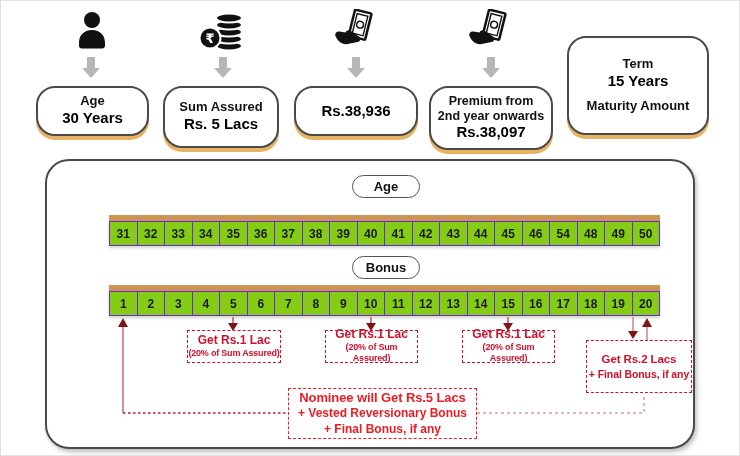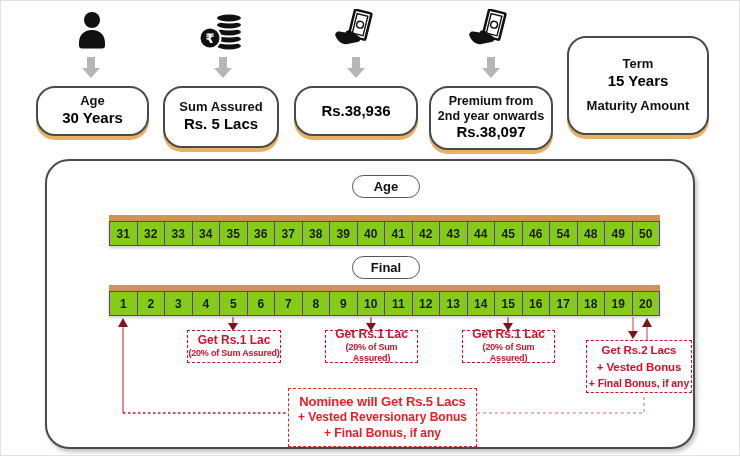--- a/index.html
+++ b/index.html
@@ -156,21 +156,21 @@
       <div class="cell">44</div>
       <div class="cell">45</div>
       <div class="cell">46</div>
       <div class="cell">54</div>
       <div class="cell">48</div>
       <div class="cell">49</div>
       <div class="cell">50</div>
     </div>
 
   <div class="pill" style="left:351px;top:255px">
-    <span>Final</span>
+    <span>Bonus</span>
   </div>
   <div class="tbar" style="left:108px;top:284px;width:551px"></div>
   <div class="cells" style="left:108px;top:290px;width:551px">
       <div class="cell">1</div>
       <div class="cell">2</div>
       <div class="cell">3</div>
       <div class="cell">4</div>
       <div class="cell">5</div>
       <div class="cell">6</div>
       <div class="cell">7</div>
@@ -217,22 +217,21 @@
   <div class="payout" style="left:324px;top:329px;width:93px;height:33px">
     <div class="t">Get Rs.1 Lac</div>
     <div class="s">(20% of Sum Assured)</div>
   </div>
   <div class="payout" style="left:461px;top:329px;width:93px;height:33px">
     <div class="t">Get Rs.1 Lac</div>
     <div class="s">(20% of Sum Assured)</div>
   </div>
   <div class="payout" style="left:585px;top:339px;width:106px;height:53px">
     <div class="l" style="font-size:11.5px">Get Rs.2 Lacs</div>
-    <div class="l" style="font-size:11.5px">+ Vested Bonus</div>
     <div class="l">+ Final Bonus, if any</div>
   </div>
-  <div class="payout nominee" style="left:287px;top:387px;width:189px;height:59px">
+  <div class="payout nominee" style="left:287px;top:387px;width:189px;height:51px">
     <div class="n1">Nominee will Get Rs.5 Lacs</div>
     <div class="n2">+ Vested Reversionary Bonus</div>
     <div class="n2">+ Final Bonus, if any</div>
   </div>
 
 </div>
 
 </body></html>

